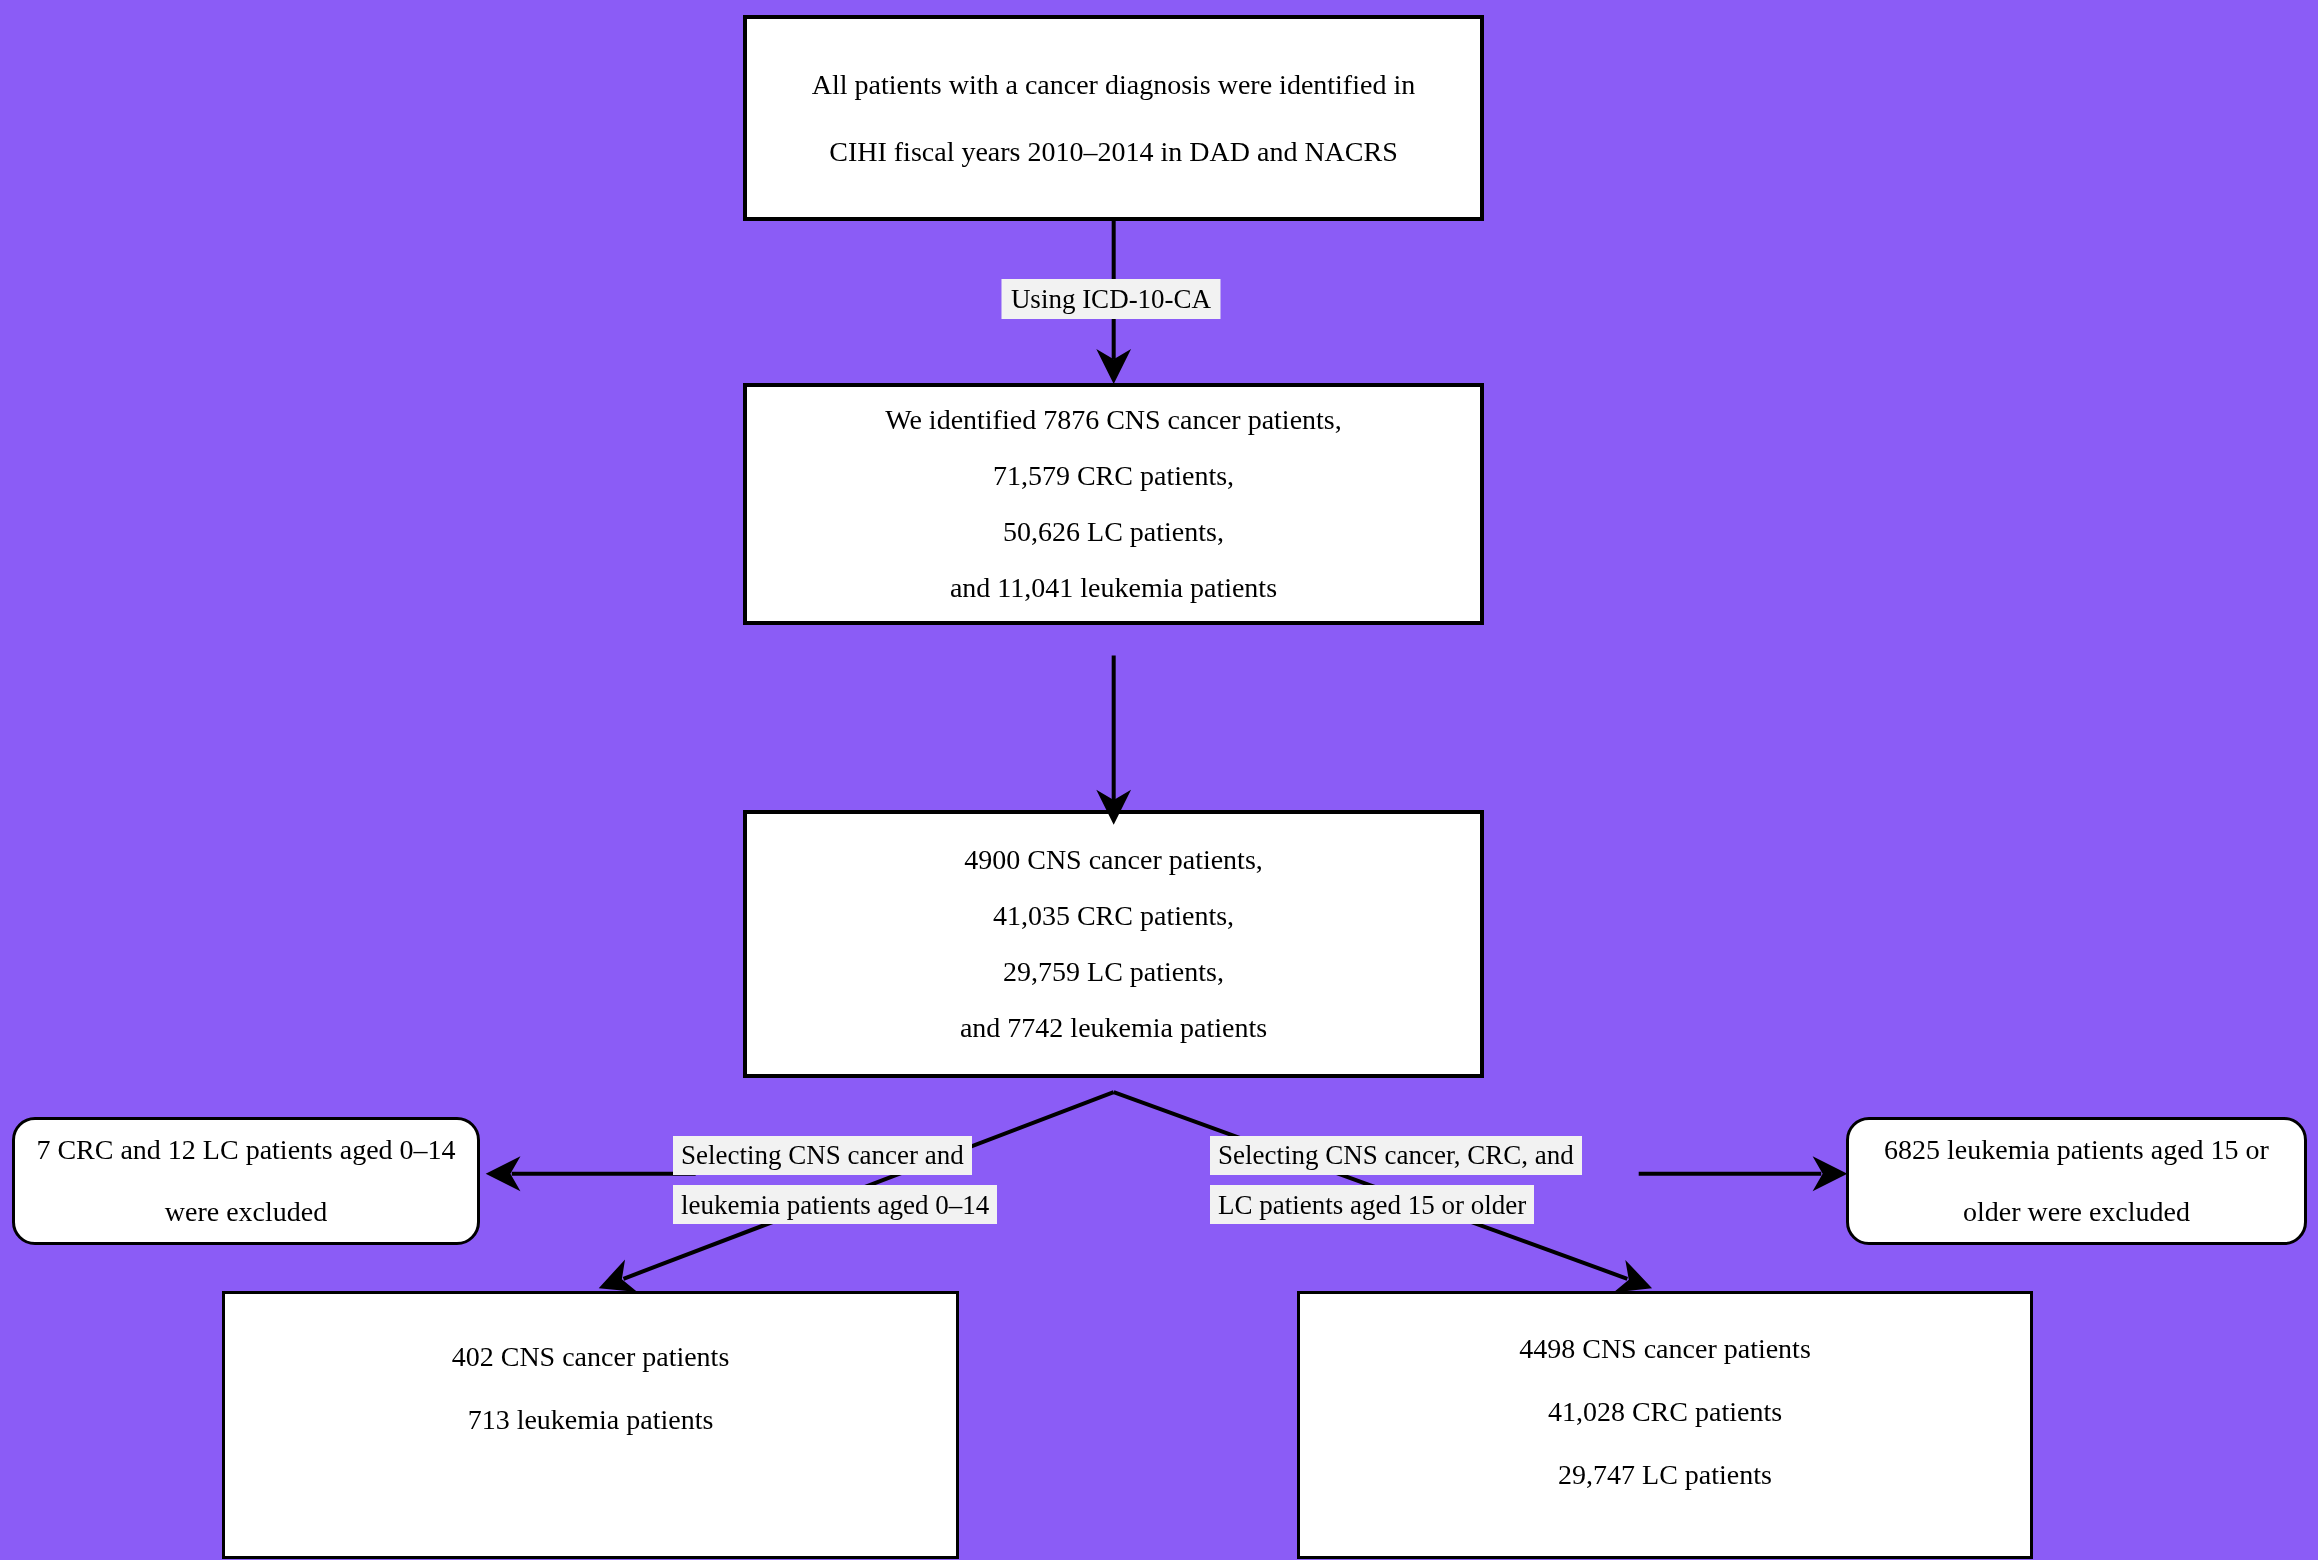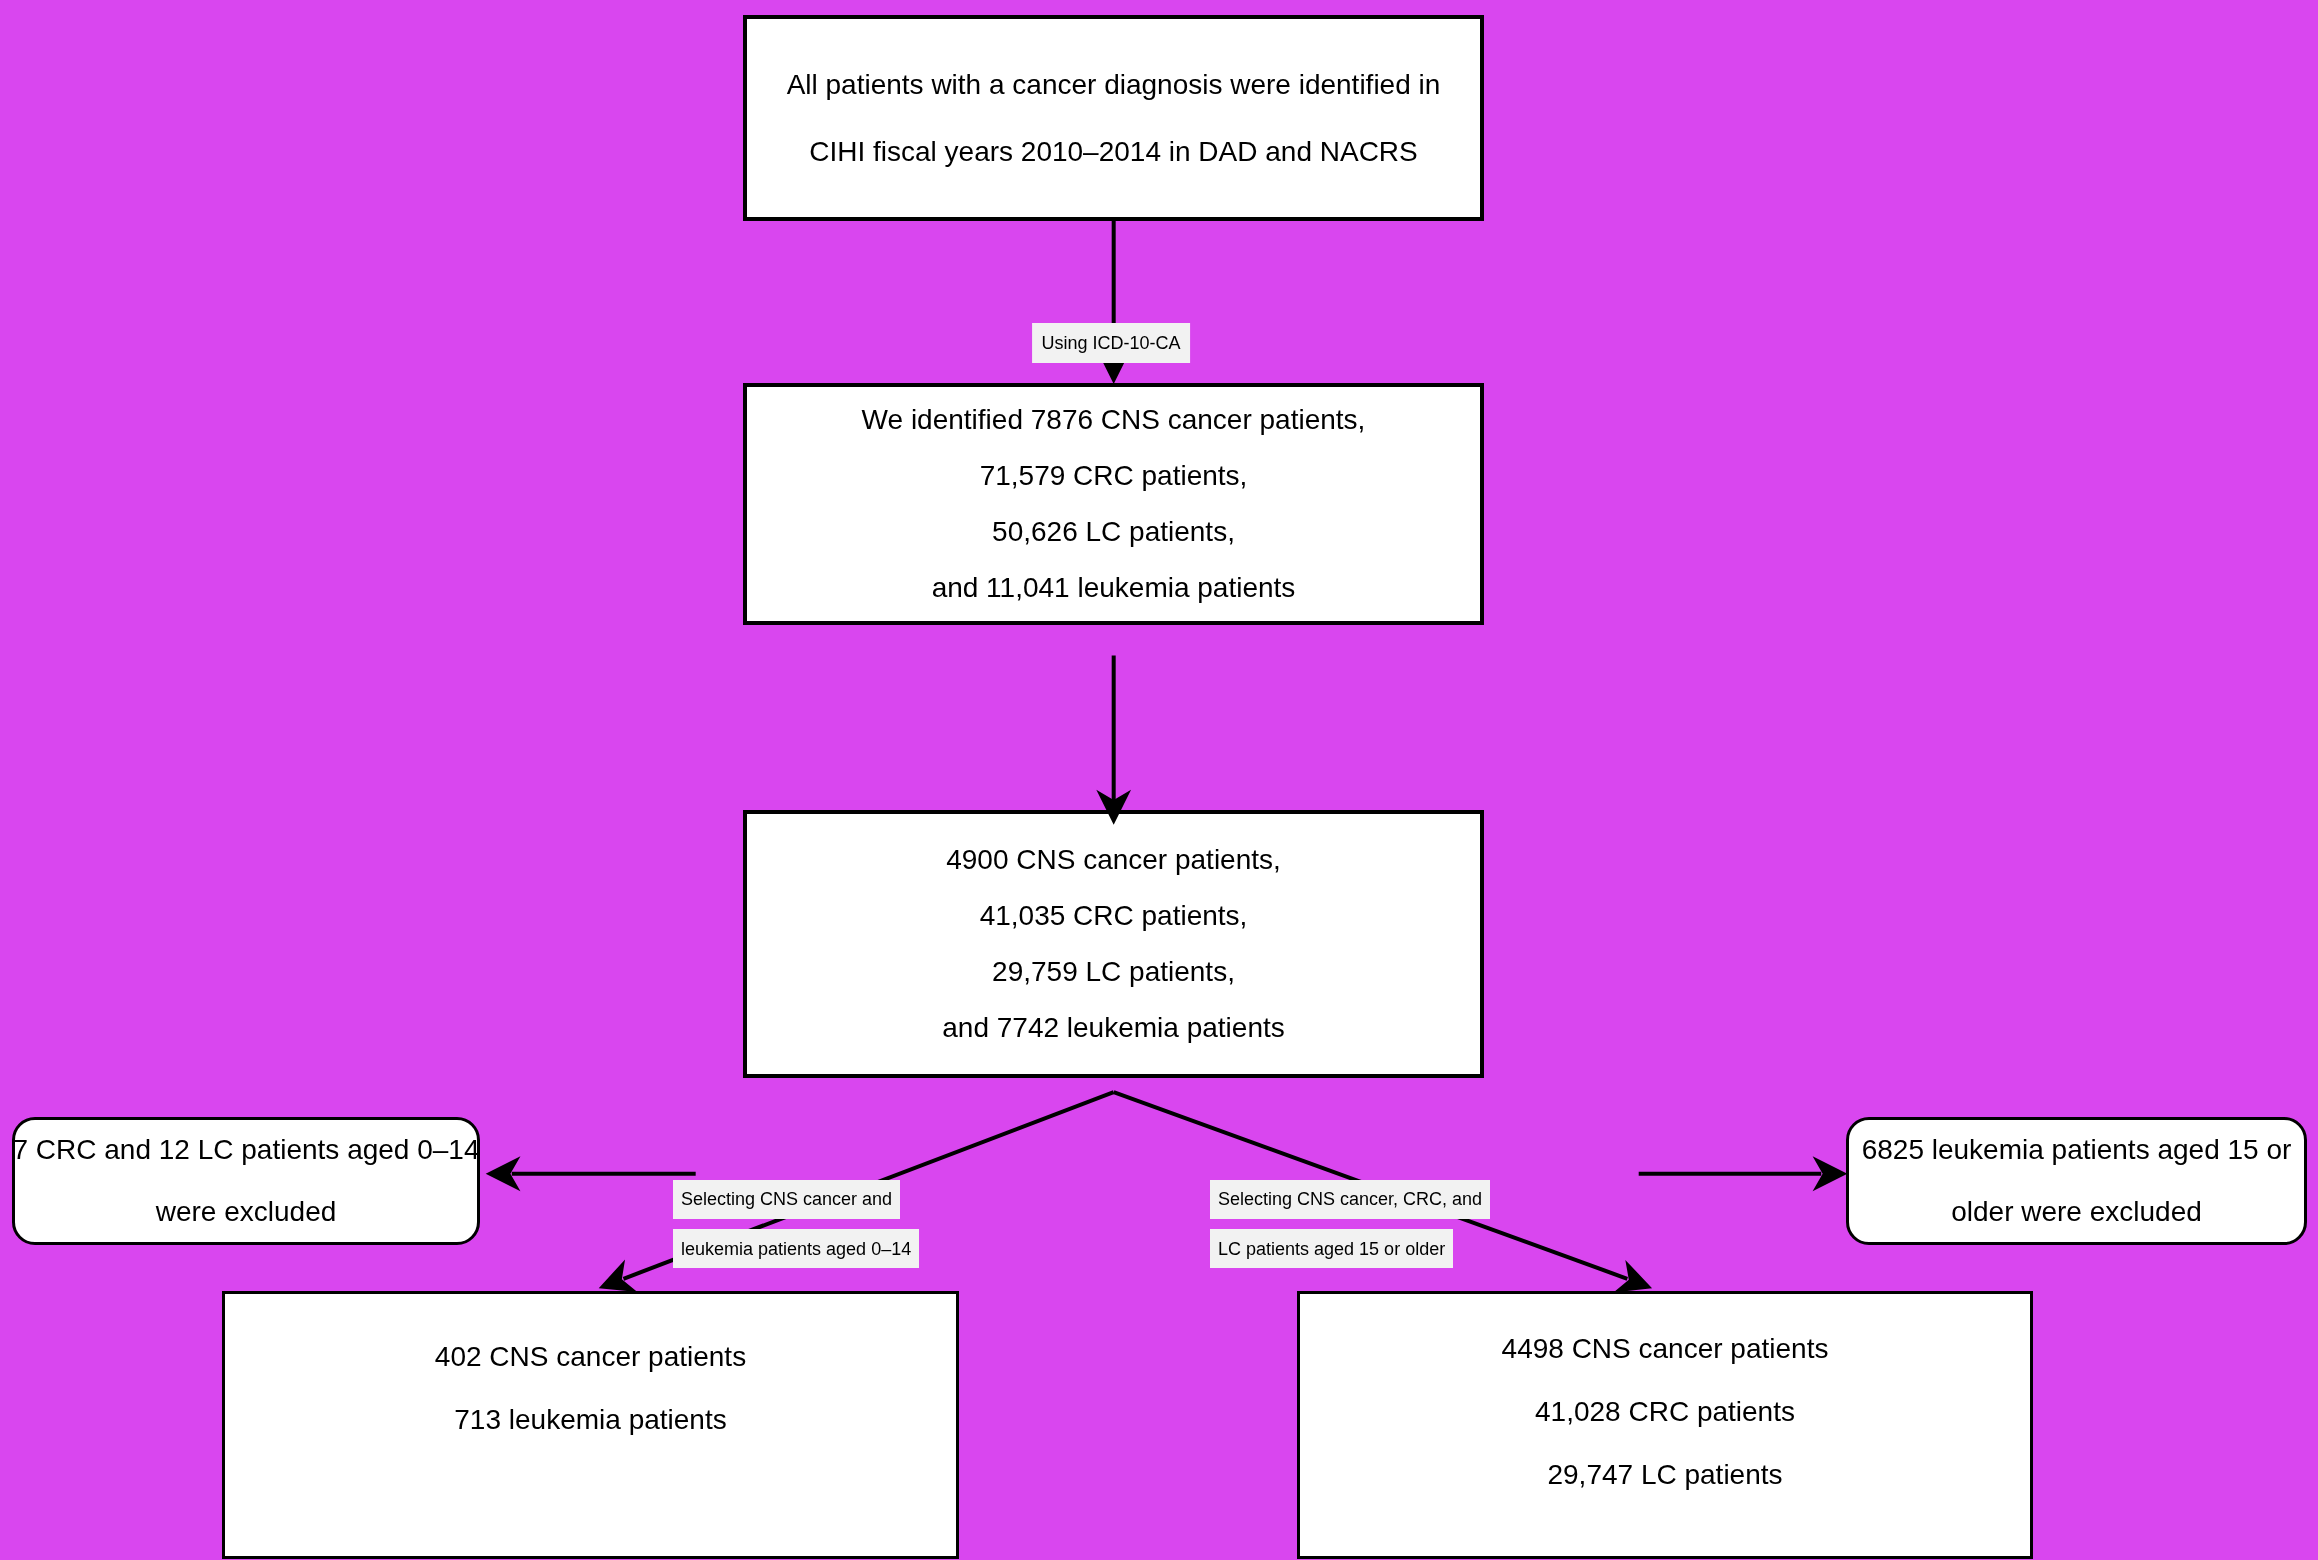--- a/index.html
+++ b/index.html
@@ -4,22 +4,22 @@
 <style>
   html, body {
     margin: 0;
     padding: 0;
     background: #ffffff;
   }
   #canvas {
     position: relative;
     width: 2319px;
     height: 1561px;
-    background: #d946ef;
-    font-family: Liberation Sans, sans-serif;
+    background: #8b5cf6;
+    font-family: Liberation Serif, serif;
     color: #000000;
     overflow: hidden;
   }
   .box {
     position: absolute;
     background: #ffffff;
     border: 4px solid #000000;
     box-sizing: border-box;
     display: flex;
     flex-direction: column;
@@ -43,23 +43,22 @@
     left: 0; top: 0;
     width: 2319px;
     height: 1561px;
     pointer-events: none;
   }
   #svg-connectors path { stroke: #000000; stroke-width: 6; fill: none; }
   #svg-connectors polygon { fill: #000000; stroke: none; }
 
   .lbl {
     position: absolute;
-    font-size: 18px;
+    font-size: 27px;
     white-space: nowrap;
-    margin-top: 44px;
   }
   .lbl-center {
     transform: translate(-50%, -50%);
     background: #f2f2f2;
     padding: 4px 9.4px;
     line-height: 32px;
   }
   .lbl-branch {
     display: flex;
     flex-direction: column;

